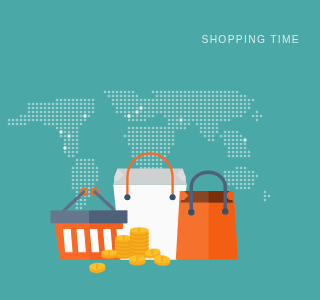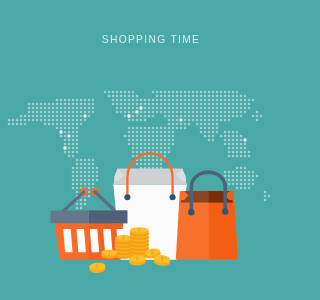--- a/index.html
+++ b/index.html
@@ -1,19 +1,19 @@
 <!DOCTYPE html>
 <html><head>
 <meta charset="utf-8">
 <style>
 html,body{margin:0;padding:0;background:#4aa8a6;}
 body{width:300px;height:300px;overflow:hidden;font-family:"Liberation Sans",sans-serif;}
 .stage{position:relative;width:300px;height:300px;}
 svg{display:block;position:absolute;left:0;top:0;}
-.title{position:absolute;left:0;top:34px;width:300px;text-align:center;color:#d7eaea;
+.title{position:absolute;left:0;top:34px;width:300px;text-align:right;color:#d7eaea;
  font-size:10.3px;letter-spacing:1.3px;padding-left:2px;box-sizing:border-box;font-weight:400;}
 </style>
 </head>
 <body>
 
 <div class="stage">
 <svg width="300" height="300" viewBox="0 0 300 300">
   <rect width="300" height="300" fill="#4aa8a6"></rect>
   <g fill="#9ed0ce">
         <circle cx="105" cy="92" r="1.3"></circle>

